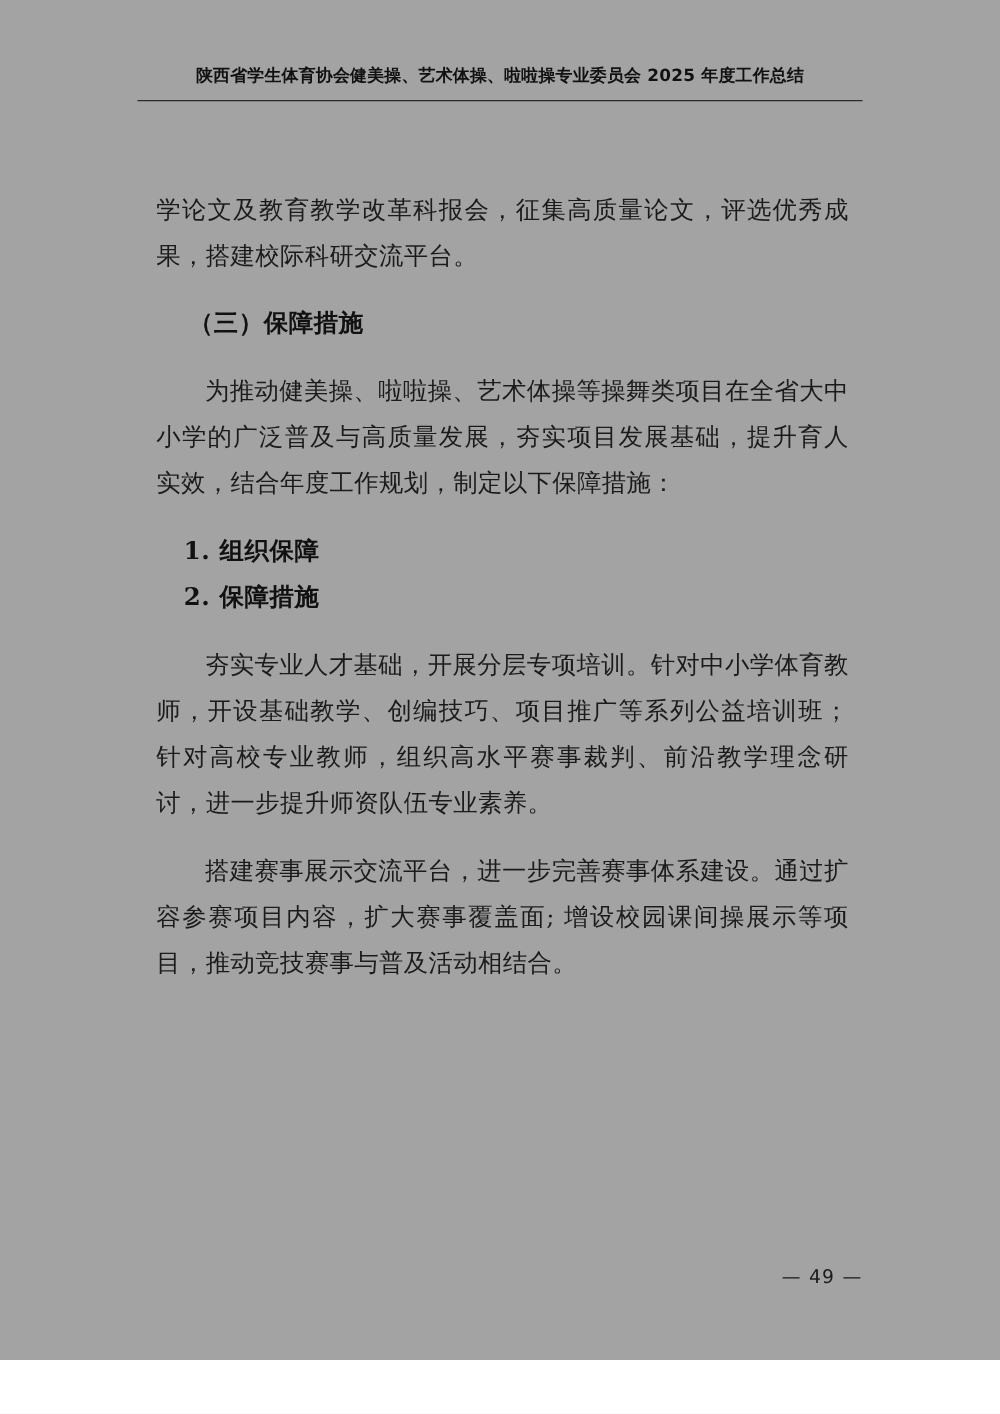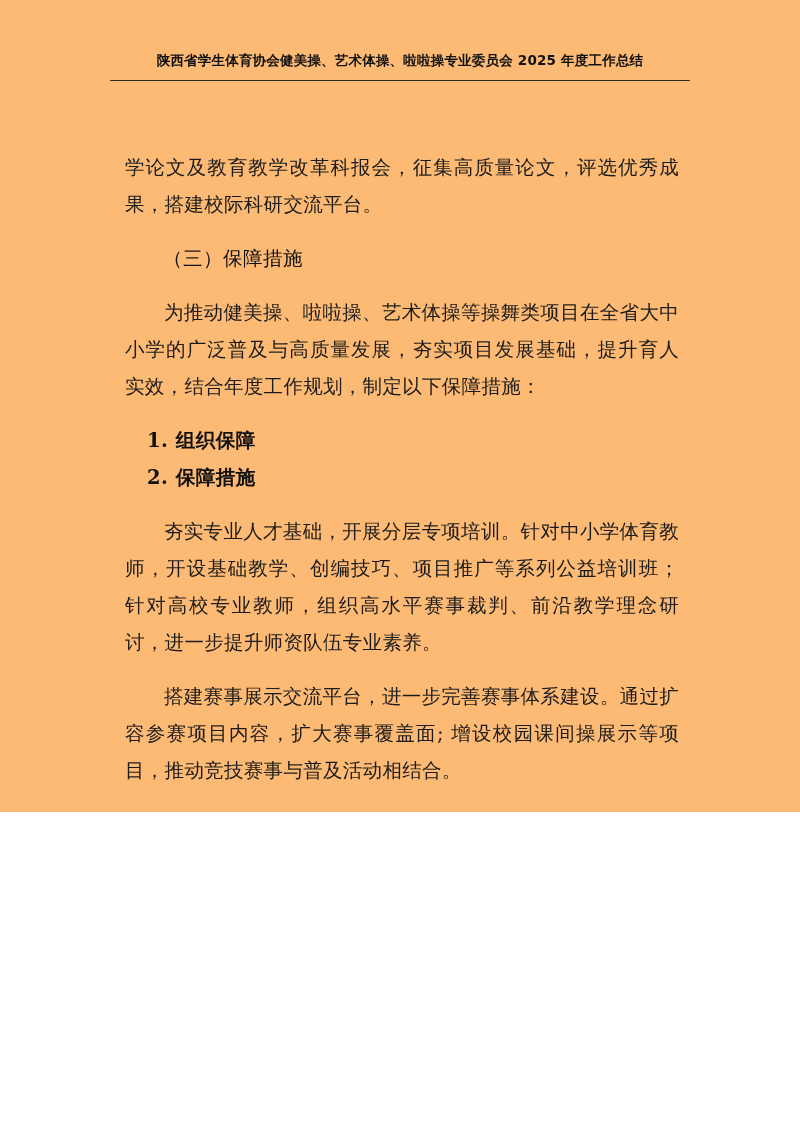--- a/index.html
+++ b/index.html
@@ -12,22 +12,22 @@
     height: 1131px;
     font-family: "DejaVu Serif", "Liberation Serif", serif;
     color: #1a1a1a;
     position: relative;
     overflow: hidden;
   }
   .page {
     position: absolute;
     top: 0; left: 0;
     width: 800px;
-    height: 812px;
-    background: #fdba74;
+    height: 1088px;
+    background: #a3a3a3;
   }
   .header {
     position: absolute;
     top: 52px;
     left: 110px;
     width: 580px;
     text-align: center;
     font-family: "DejaVu Sans", "Liberation Sans", sans-serif;
     font-size: 13.5px;
     font-weight: bold;
@@ -55,24 +55,24 @@
     line-height: 37px;
     text-align: justify;
     text-justify: inter-ideograph;
     letter-spacing: 0.3px;
     color: #1b1b1b;
   }
   p.indent {
     text-indent: 2em;
   }
   .sub-head {
-    margin: 16px;
+    margin: 4px;
     font-size: 19.5px;
     line-height: 37px;
-    font-weight: normal;
+    font-weight: bold;
     text-indent: 2em;
     letter-spacing: 0.5px;
     color: #111;
   }
   .num-head {
     margin: 0;
     font-size: 19.5px;
     line-height: 37px;
     font-weight: bold;
     text-indent: 2em;
@@ -115,14 +115,15 @@
 
     <div class="num-head"><span class="num">2.</span>&nbsp;<span>保障措施</span></div>
 
     <p class="indent">夯实专业人才基础，开展分层专项培训。针对中小学体育教师，开设基础教学、创编技巧、项目推广等系列公益培训班；针对高校专业教师，组织高水平赛事裁判、前沿教学理念研讨，进一步提升师资队伍专业素养。</p>
 
 
     <p class="indent">搭建赛事展示交流平台，进一步完善赛事体系建设。通过扩容参赛项目内容，扩大赛事覆盖面; 增设校园课间操展示等项目，推动竞技赛事与普及活动相结合。</p>
 
   </div>
 
+  <div class="footer">— 49 —</div>
 
 </div>
 
 </body></html>

